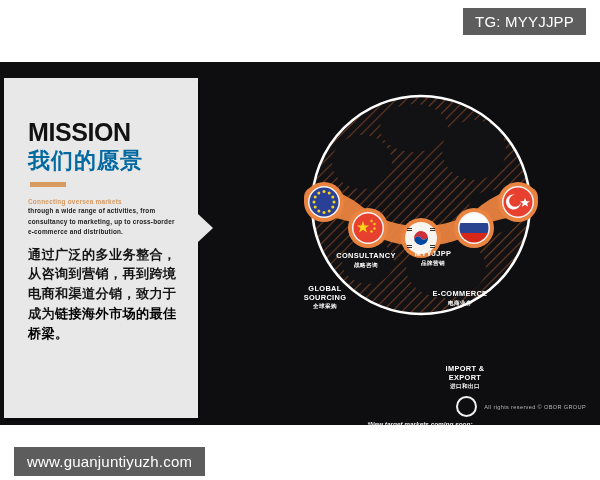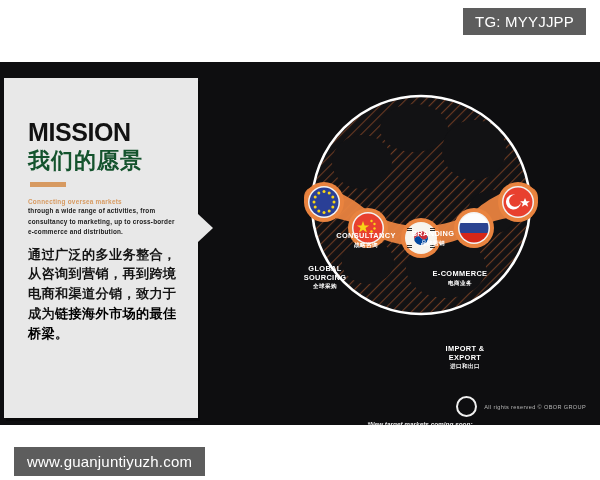--- a/index.html
+++ b/index.html
@@ -36,21 +36,21 @@
     box-shadow:2px 3px 0 rgba(0,0,0,.35);
   }
   .card-inner{ padding:42px 18px 0 24px; }
 
   .h-our,.h-mission{
     font-weight:bold;color:#121212;
     letter-spacing:-0.4px;line-height:1.02;
     font-size:25px;
   }
   .h-cn{
-    font-weight:bold;color:#14532d;
+    font-weight:bold;color:#0369a1;
     font-size:22px;line-height:1.15;margin-top:2px;
     letter-spacing:1px;
   }
   .rule{
     width:36px;height:5px;background:#d79a61;margin:9px 0 10px 2px;
   }
   .en-orange{
     color:#d79a61;font-size:6.4px;font-weight:bold;line-height:1.5;
     letter-spacing:.25px;
   }
@@ -76,20 +76,21 @@
   
   .globe{
     position:absolute;left:296px;top:18px;width:250px;height:250px;
   }
   .globe svg{ display:block; }
 
   .lbl{
     position:absolute;text-align:center;color:#ffffff;
     font-weight:bold;line-height:1.18;
     letter-spacing:.35px;
+    margin-top:20px;
   }
   .lbl .en{ font-size:7.4px; display:block; }
   .lbl .cn{ font-size:5.6px; display:block; margin-top:1px; letter-spacing:.4px; }
 
   #lbl-consultancy{ left:333px; top:170px; width:66px; }
   #lbl-branding   { left:404px; top:168px; width:58px; }
   #lbl-global     { left:296px; top:203px; width:58px; }
   #lbl-ecom       { left:428px; top:208px; width:64px; }
   #lbl-online     { left:368px; top:297px; width:78px; }
   #lbl-import     { left:434px; top:283px; width:62px; }
@@ -238,21 +239,21 @@
       </g>
     </svg>
   </div>
 
   <div class="lbl" id="lbl-consultancy">
     <span class="en">CONSULTANCY</span>
     <span class="cn">战略咨询</span>
   </div>
 
   <div class="lbl" id="lbl-branding">
-    <span class="en">BRANDING</span>
+    <span class="en">MYYJJPP</span>
     <span class="cn">品牌营销</span>
   </div>
 
   <div class="lbl" id="lbl-global">
     <span class="en">GLOBAL</span>
     <span class="en">SOURCING</span>
     <span class="cn">全球采购</span>
   </div>
 
   <div class="lbl" id="lbl-ecom">

